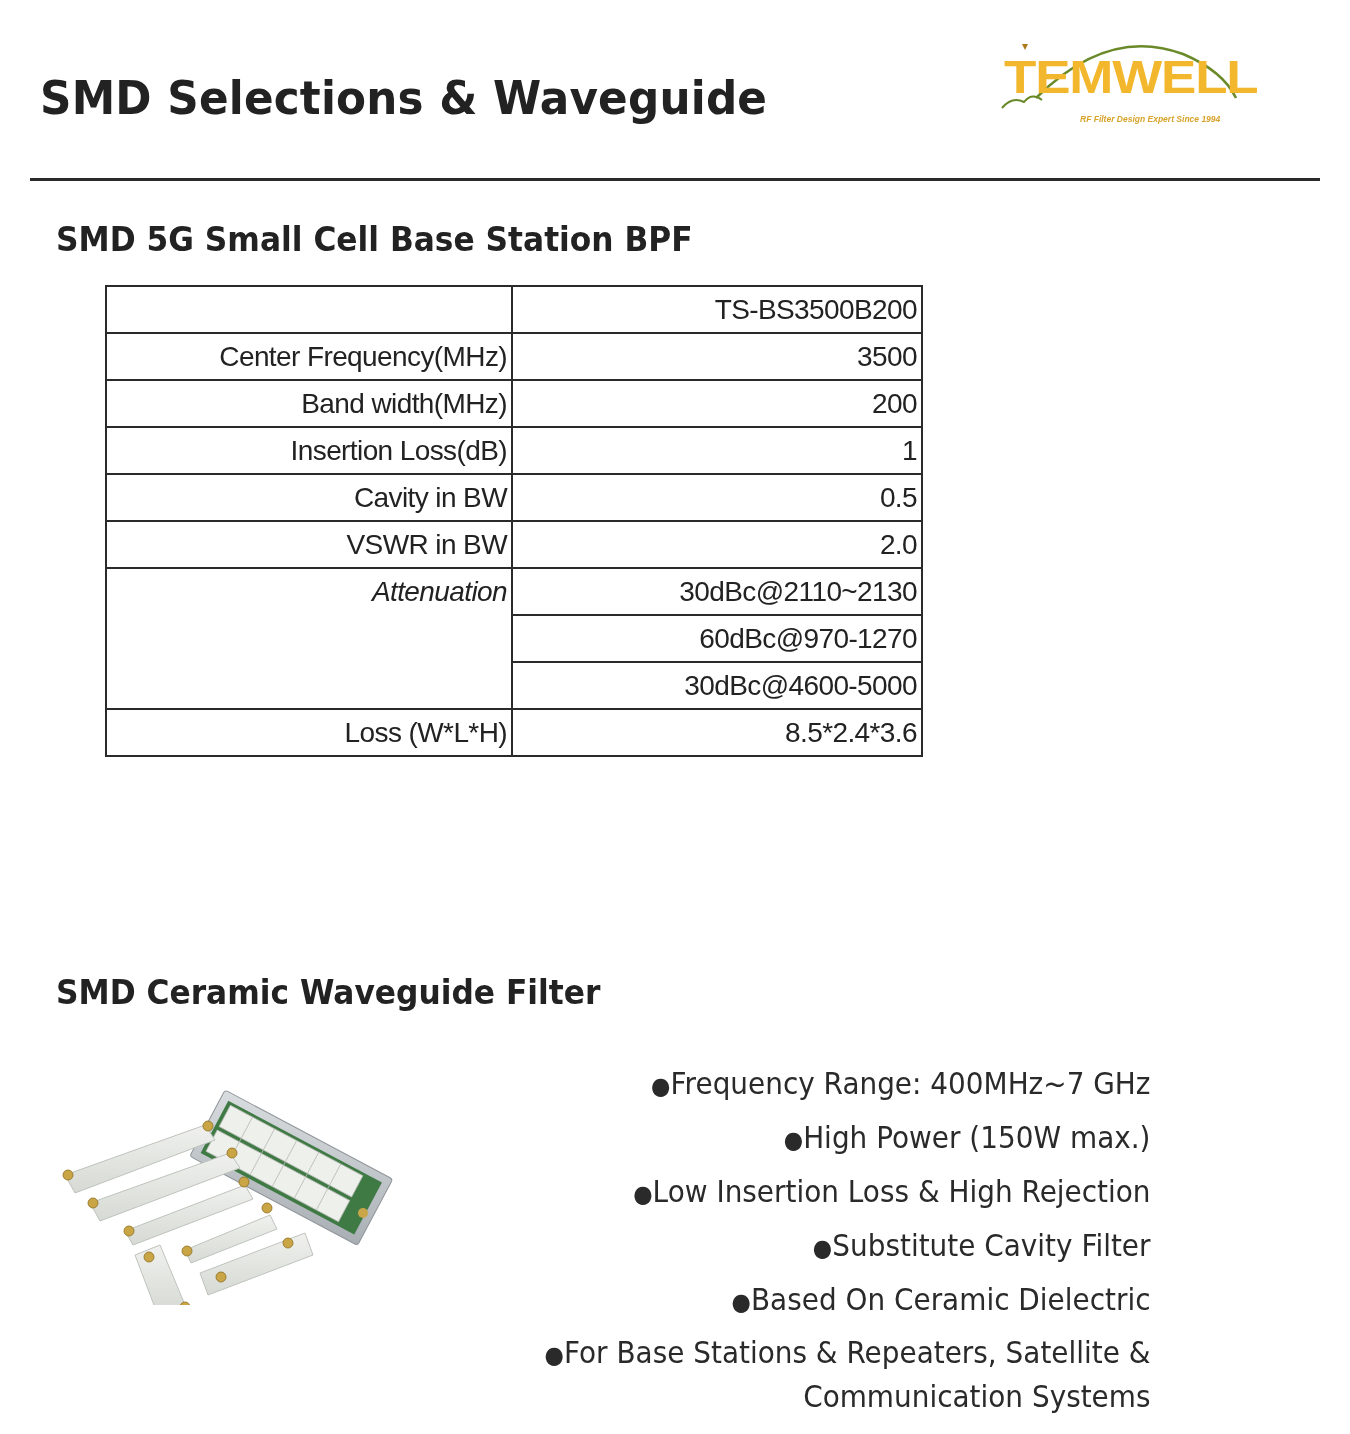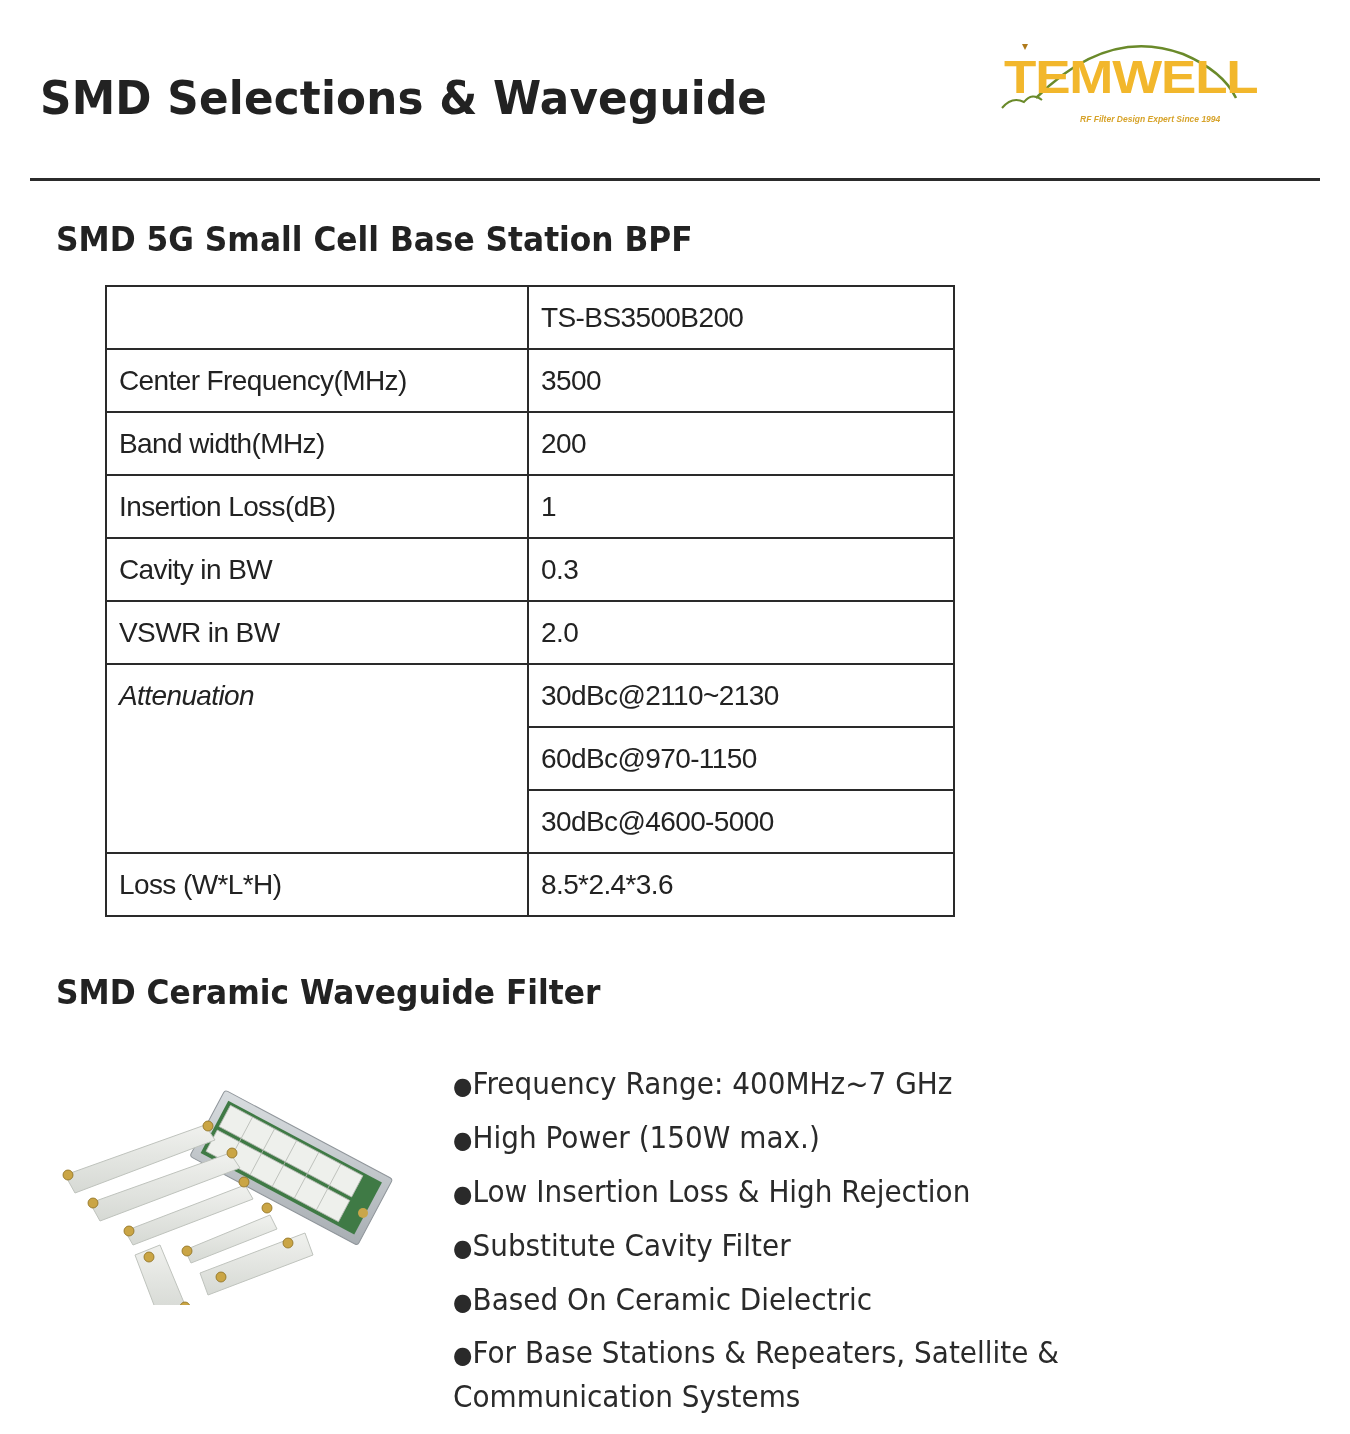--- a/index.html
+++ b/index.html
@@ -28,30 +28,30 @@
   .divider { position: absolute; left: 30px; top: 178px; width: 1290px; height: 3px; background: #2b2b2b; }
   .section-title {
     position: absolute; left: 56px; font-size: 34px; font-weight: bold; color: #222;
     transform: scaleX(0.92); transform-origin: left top; white-space: nowrap;
   }
   .spec-table {
     position: absolute; left: 105px; top: 285px; border-collapse: collapse;
     font-family: "Liberation Sans", sans-serif; font-size: 28px; color: #222;
   }
   .spec-table td {
-    border: 2px solid #2a2a2a; height: 37px; padding: 12px; text-align: left;
+    border: 2px solid #2a2a2a; height: 37px; padding: 4px; text-align: right;
     line-height: 37px; letter-spacing: -0.6px; white-space: nowrap; margin-left: 40px;
   }
   .spec-table td.label { width: 396px; }
   .spec-table td.val { width: 400px; }
   .spec-table td.span-label { vertical-align: top; font-style: italic; }
   .product-image { position: absolute; left: 45px; top: 1045px; width: 370px; height: 260px; }
   .features {
     position: absolute; left: 453px; top: 1058px; margin: 0; padding: 0; list-style: none;
-    font-family: "DejaVu Sans", sans-serif; font-size: 30px; color: #2a2a2a;
+    font-family: "DejaVu Sans", sans-serif; font-size: 30px; color: #2a2a2a; text-align: right;
   }
   .features li {
     line-height: 52px; white-space: nowrap; transform: scaleX(0.93); transform-origin: left center;
   }
   .features li.wrap { line-height: 42px; white-space: normal; width: 750px; margin-top: 4px; }
   .bullet { font-size: 24px; }
 </style>
 </head>
 <body>
 
@@ -84,32 +84,32 @@
   <tr>
     <td class="label">Band width(MHz)</td>
     <td class="val">200</td>
   </tr>
   <tr>
     <td class="label">Insertion Loss(dB)</td>
     <td class="val">1</td>
   </tr>
   <tr>
     <td class="label">Cavity in BW</td>
-    <td class="val">0.3</td>
+    <td class="val">0.5</td>
   </tr>
   <tr>
     <td class="label">VSWR in BW</td>
     <td class="val">2.0</td>
   </tr>
   <tr>
     <td class="label span-label" rowspan="3">Attenuation</td>
     <td class="val">30dBc@2110~2130</td>
   </tr>
   <tr>
-    <td class="val">60dBc@970-1150</td>
+    <td class="val">60dBc@970-1270</td>
   </tr>
   <tr>
     <td class="val">30dBc@4600-5000</td>
   </tr>
   <tr>
     <td class="label">Loss (W*L*H)</td>
     <td class="val">8.5*2.4*3.6</td>
   </tr>
 </tbody>
   </table>

